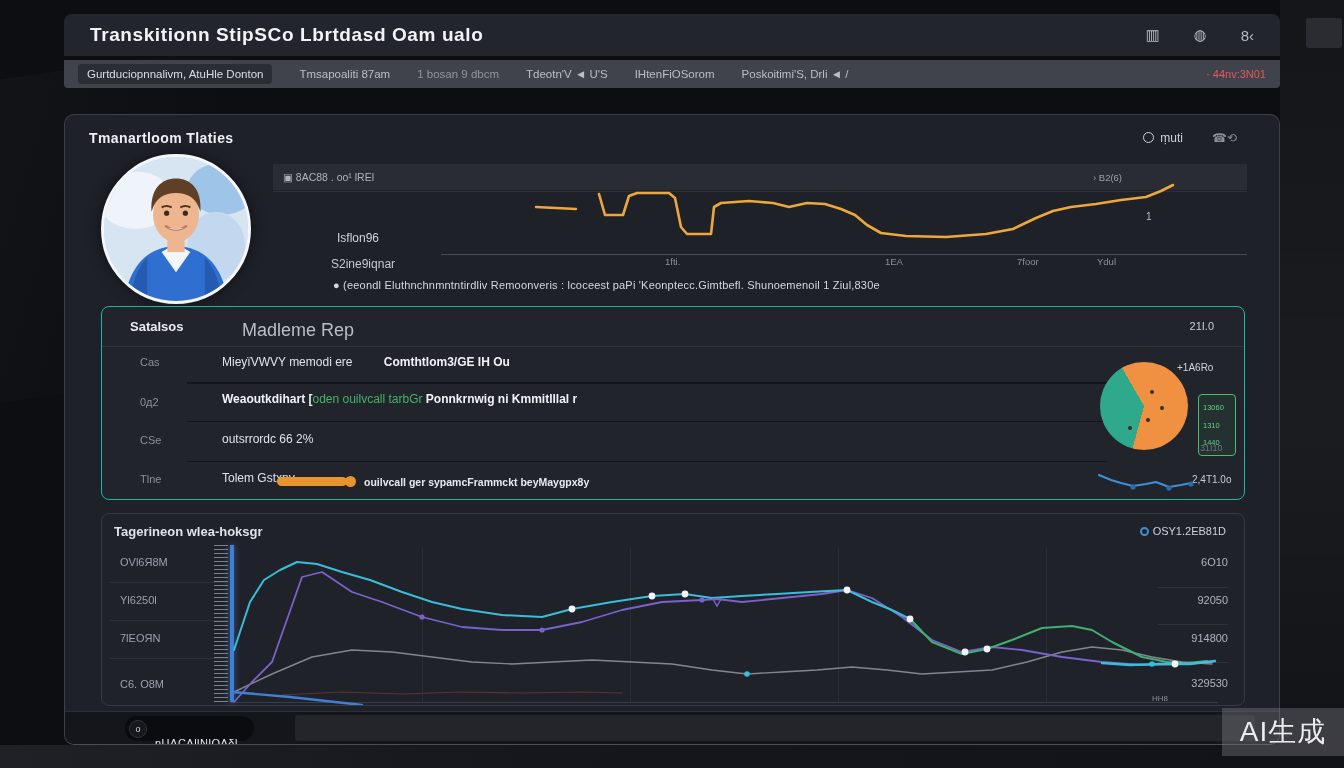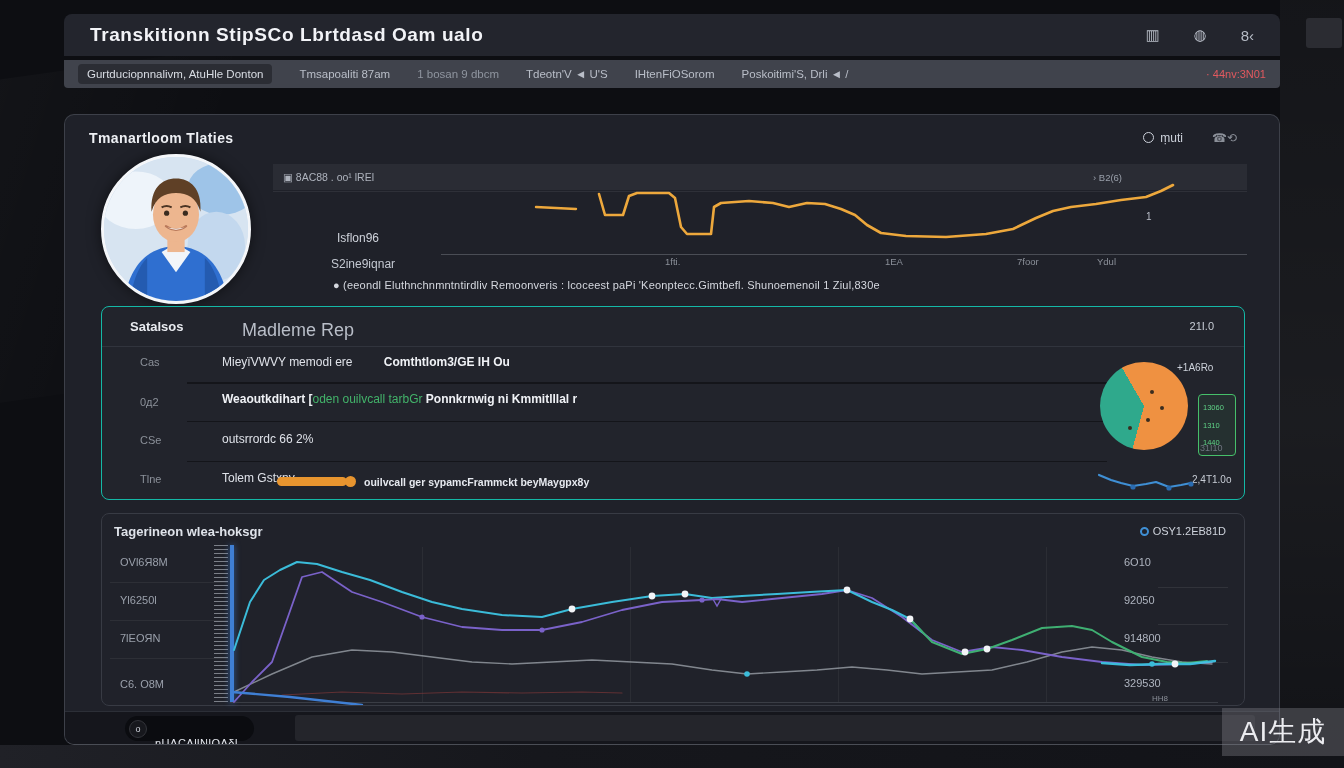--- a/index.html
+++ b/index.html
@@ -84,21 +84,21 @@
   .sparkline { position:absolute; left:994px; top:160px; width:110px; height:30px; }
 
   
   .timeline { position:absolute; left:36px; top:398px; width:1144px; height:193px;
     background:#20222a; border:1px solid #383b44; border-radius:8px; }
   .tl-title { position:absolute; left:12px; top:10px; font-size:13px; font-weight:bold; color:#dfe3ea; }
   .tl-value { position:absolute; right:18px; top:11px; font-size:11px; color:#cdd2db; }
   .tl-value .dot { display:inline-block; width:9px; height:9px; border:2px solid #3f8fd4; border-radius:50%; margin-right:4px; vertical-align:-1px; }
   .tl-left-label { position:absolute; left:18px; width:100px; font-size:11px; color:#9aa0ab; }
   .tl-left-div { position:absolute; left:8px; width:118px; height:1px; background:rgba(255,255,255,0.06); }
-  .tl-right-value { position:absolute; left:1022px; width:104px; text-align:left; font-size:11px; color:#aeb4bf; }
+  .tl-right-value { position:absolute; left:1022px; width:104px; text-align:right; font-size:11px; color:#aeb4bf; }
   .tl-right-div { position:absolute; left:1056px; width:70px; height:1px; background:rgba(255,255,255,0.08); }
   .tl-corner-note { position:absolute; left:1050px; top:180px; font-size:8px; color:#8a8f98; }
   .tl-axis-ticks { position:absolute; left:112px; top:31px; width:14px; height:158px;
     background:repeating-linear-gradient(to bottom, rgba(200,205,214,0.55) 0 1px, transparent 1px 4px); }
   .tl-axis-bar { position:absolute; left:128px; top:31px; width:4px; height:158px; background:#3f7fd4; box-shadow:0 0 6px rgba(63,127,212,0.7); }
   .tl-gridline { position:absolute; top:33px; width:1px; height:156px; background:rgba(255,255,255,0.05); }
   .tl-baseline { position:absolute; left:128px; top:188px; width:988px; height:1px; background:#3a3d45; }
   .tl-chart { position:absolute; left:128px; top:31px; width:990px; height:160px; }
 
   

